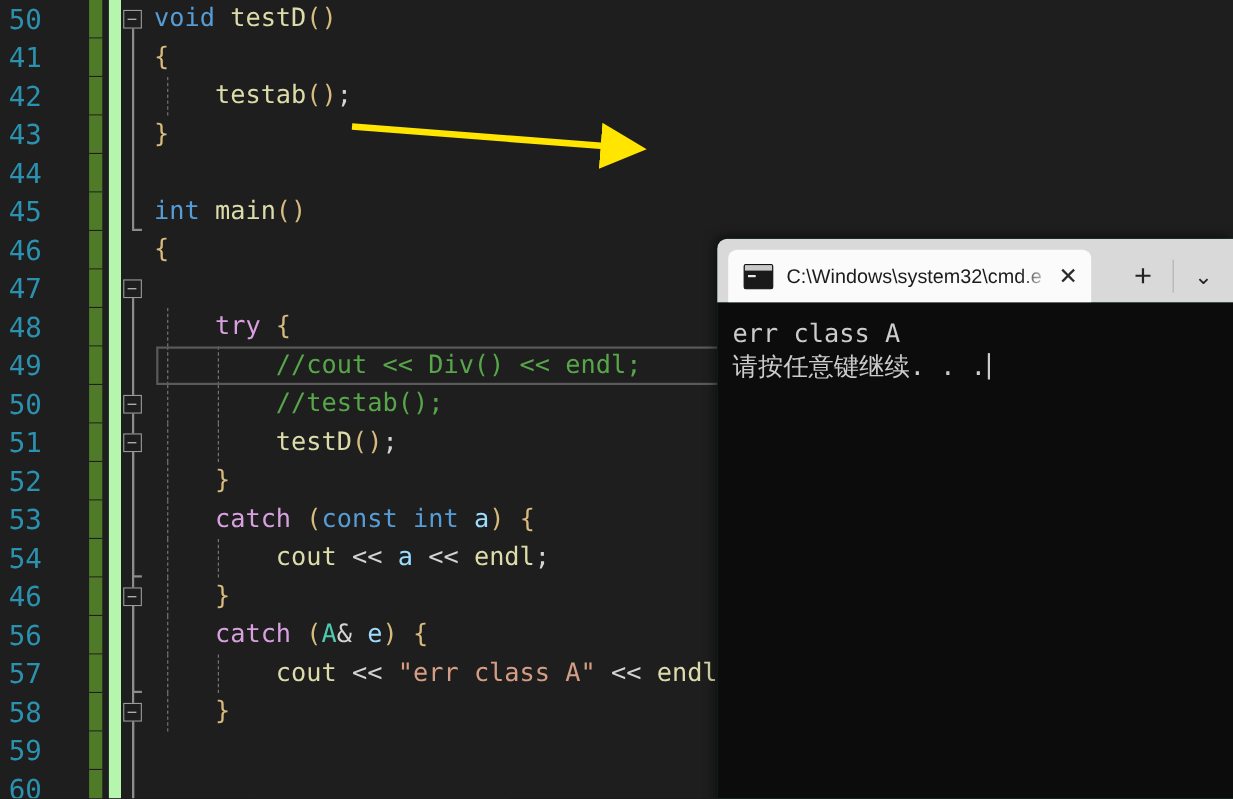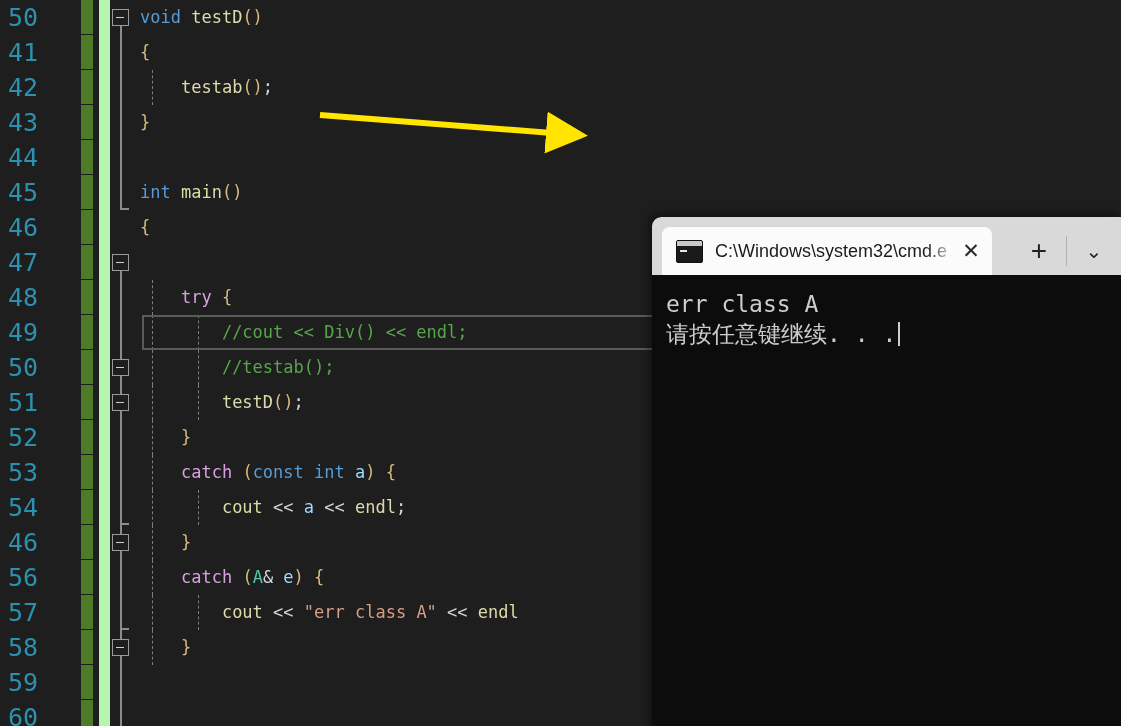--- a/index.html
+++ b/index.html
@@ -105,21 +105,21 @@
   .code-area {
     position: absolute;
     left: 140px; top: 0;
     right: 0; height: 726px;
     overflow: hidden;
   }
   .code-line {
     height: 35px;
     line-height: 35px;
     font-family: "DejaVu Sans Mono", monospace;
-    font-size: 17px;
+    font-size: 23px;
     white-space: pre;
     color: #d4d4d4;
     position: relative;
   }
   
   .guide {
     position: absolute;
     top: 0;
     width: 0px;
     height: 35px;

